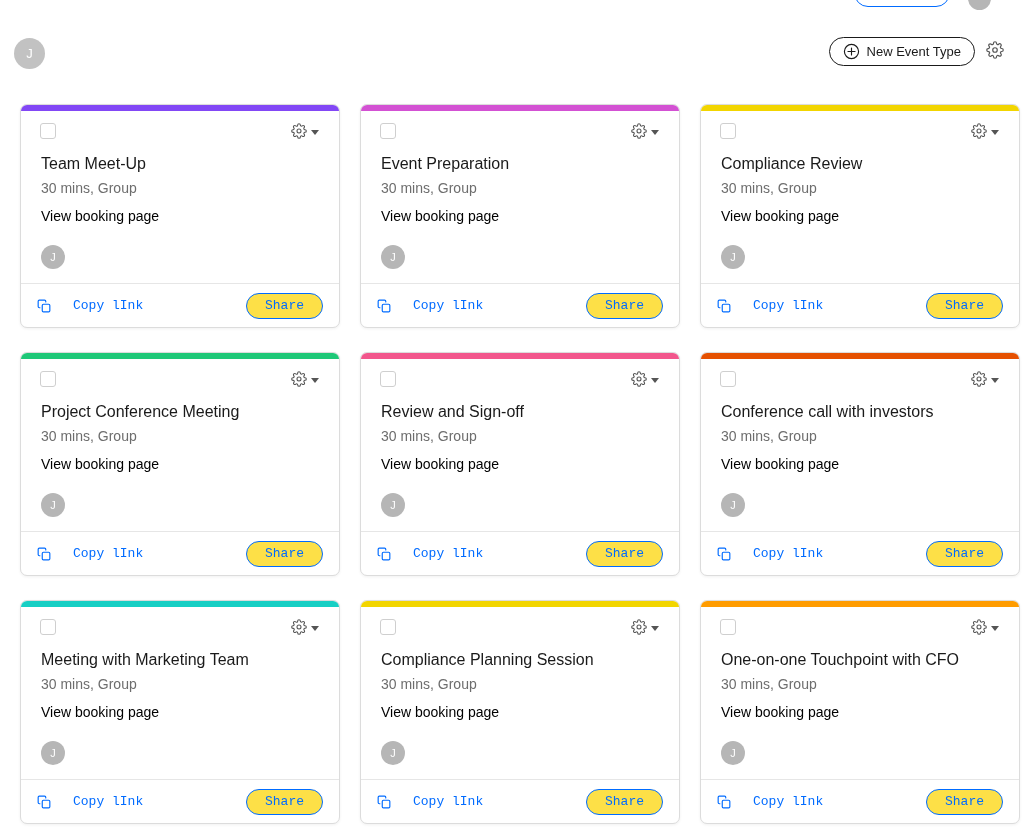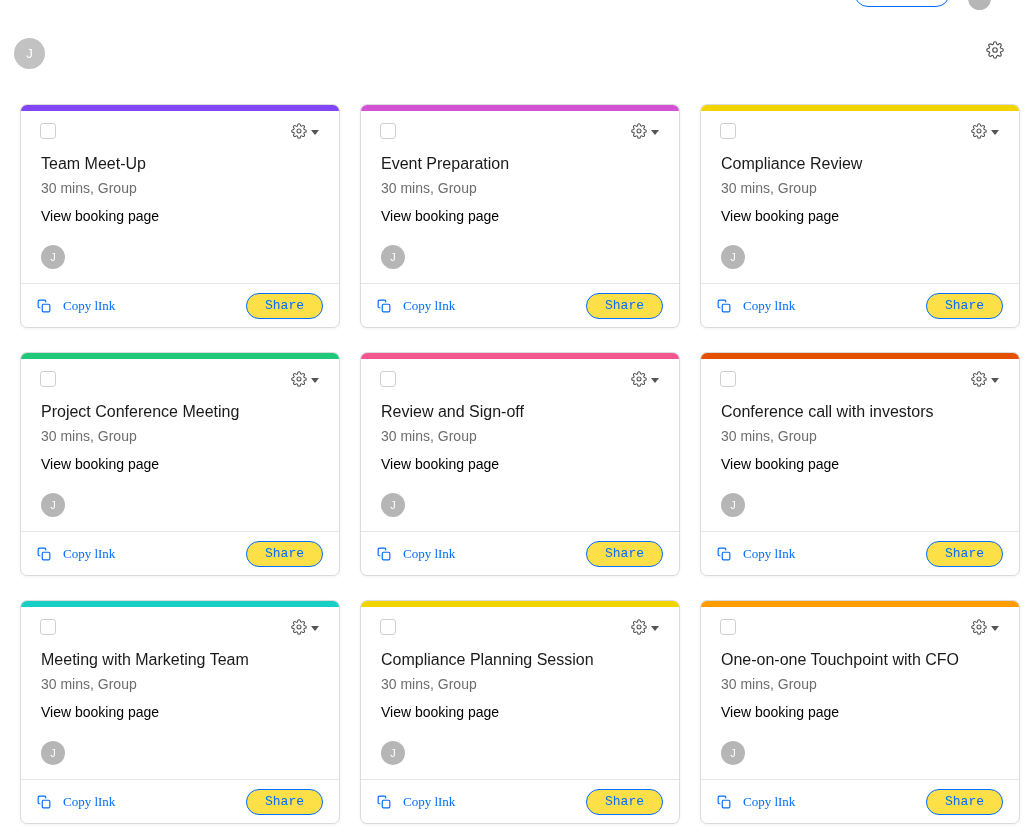--- a/index.html
+++ b/index.html
@@ -72,40 +72,48 @@
   .card-avatar {
     width:24px; height:24px; border-radius:50%; background:#b6b6b6;
     color:#fff; font-size:11px; display:flex; align-items:center; justify-content:center;
     margin-top:20px;
   }
   .card-footer {
     flex:0 0 44px; border-top:1px solid #e6e6e6;
     display:flex; justify-content:space-between; align-items:center; padding:0 16px;
   }
   .copy-link {
-    background:none; border:none; color:#006bff; font-size:13px; font-family:Liberation Serif, serif;
-    display:flex; align-items:center; gap:12px; cursor:pointer; padding:0;
+    background:none; border:none; color:#006bff; font-size:13px; font-family:Liberation Mono, monospace;
+    display:flex; align-items:center; gap:22px; cursor:pointer; padding:0;
   }
   .share-btn {
     background:#fde047; border:1px solid #006bff; color:#006bff; font-size:13px;
     font-family:Liberation Mono, monospace; height:26px; min-width:70px; padding:0 18px;
     border-radius:14px; cursor:pointer;
   }
 </style>
 </head>
 <body>
 
 <header class="topbar">
   <button class="top-cut-button"></button>
   <button class="top-cut-avatar"></button>
 
   <div class="user-block">
     <div class="user-avatar">J</div>
   </div>
 
+  <button class="new-event-btn">
+    <svg class="thin-icon" viewBox="0 0 24 24" width="17" height="17">
+      <circle cx="12" cy="12" r="10"></circle>
+        <line x1="12" y1="7" x2="12" y2="17"></line>
+        <line x1="7" y1="12" x2="17" y2="12"></line>
+    </svg>
+    <span>New Event Type</span>
+  </button>
 
   <button class="header-gear">
     <svg class="thin-icon" viewBox="0 0 24 24" width="18" height="18">
       <circle cx="12" cy="12" r="3"></circle>
       <path d="M19.4 15a1.65 1.65 0 0 0 .33 1.82l.06.06a2 2 0 1 1-2.83 2.83l-.06-.06a1.65 1.65 0 0 0-1.82-.33 1.65 1.65 0 0 0-1 1.51V21a2 2 0 1 1-4 0v-.09a1.65 1.65 0 0 0-1-1.51 1.65 1.65 0 0 0-1.82.33l-.06.06a2 2 0 1 1-2.83-2.83l.06-.06a1.65 1.65 0 0 0 .33-1.82 1.65 1.65 0 0 0-1.51-1H3a2 2 0 1 1 0-4h.09a1.65 1.65 0 0 0 1.51-1 1.65 1.65 0 0 0-.33-1.82l-.06-.06a2 2 0 1 1 2.83-2.83l.06.06a1.65 1.65 0 0 0 1.82.33H9a1.65 1.65 0 0 0 1-1.51V3a2 2 0 1 1 4 0v.09a1.65 1.65 0 0 0 1 1.51 1.65 1.65 0 0 0 1.82-.33l.06-.06a2 2 0 1 1 2.83 2.83l-.06.06a1.65 1.65 0 0 0-.33 1.82V9a1.65 1.65 0 0 0 1.51 1H21a2 2 0 1 1 0 4h-.09a1.65 1.65 0 0 0-1.51 1z"></path>
     </svg>
   </button>
 </header>
 
 <div class="grid" id="cards-grid">

